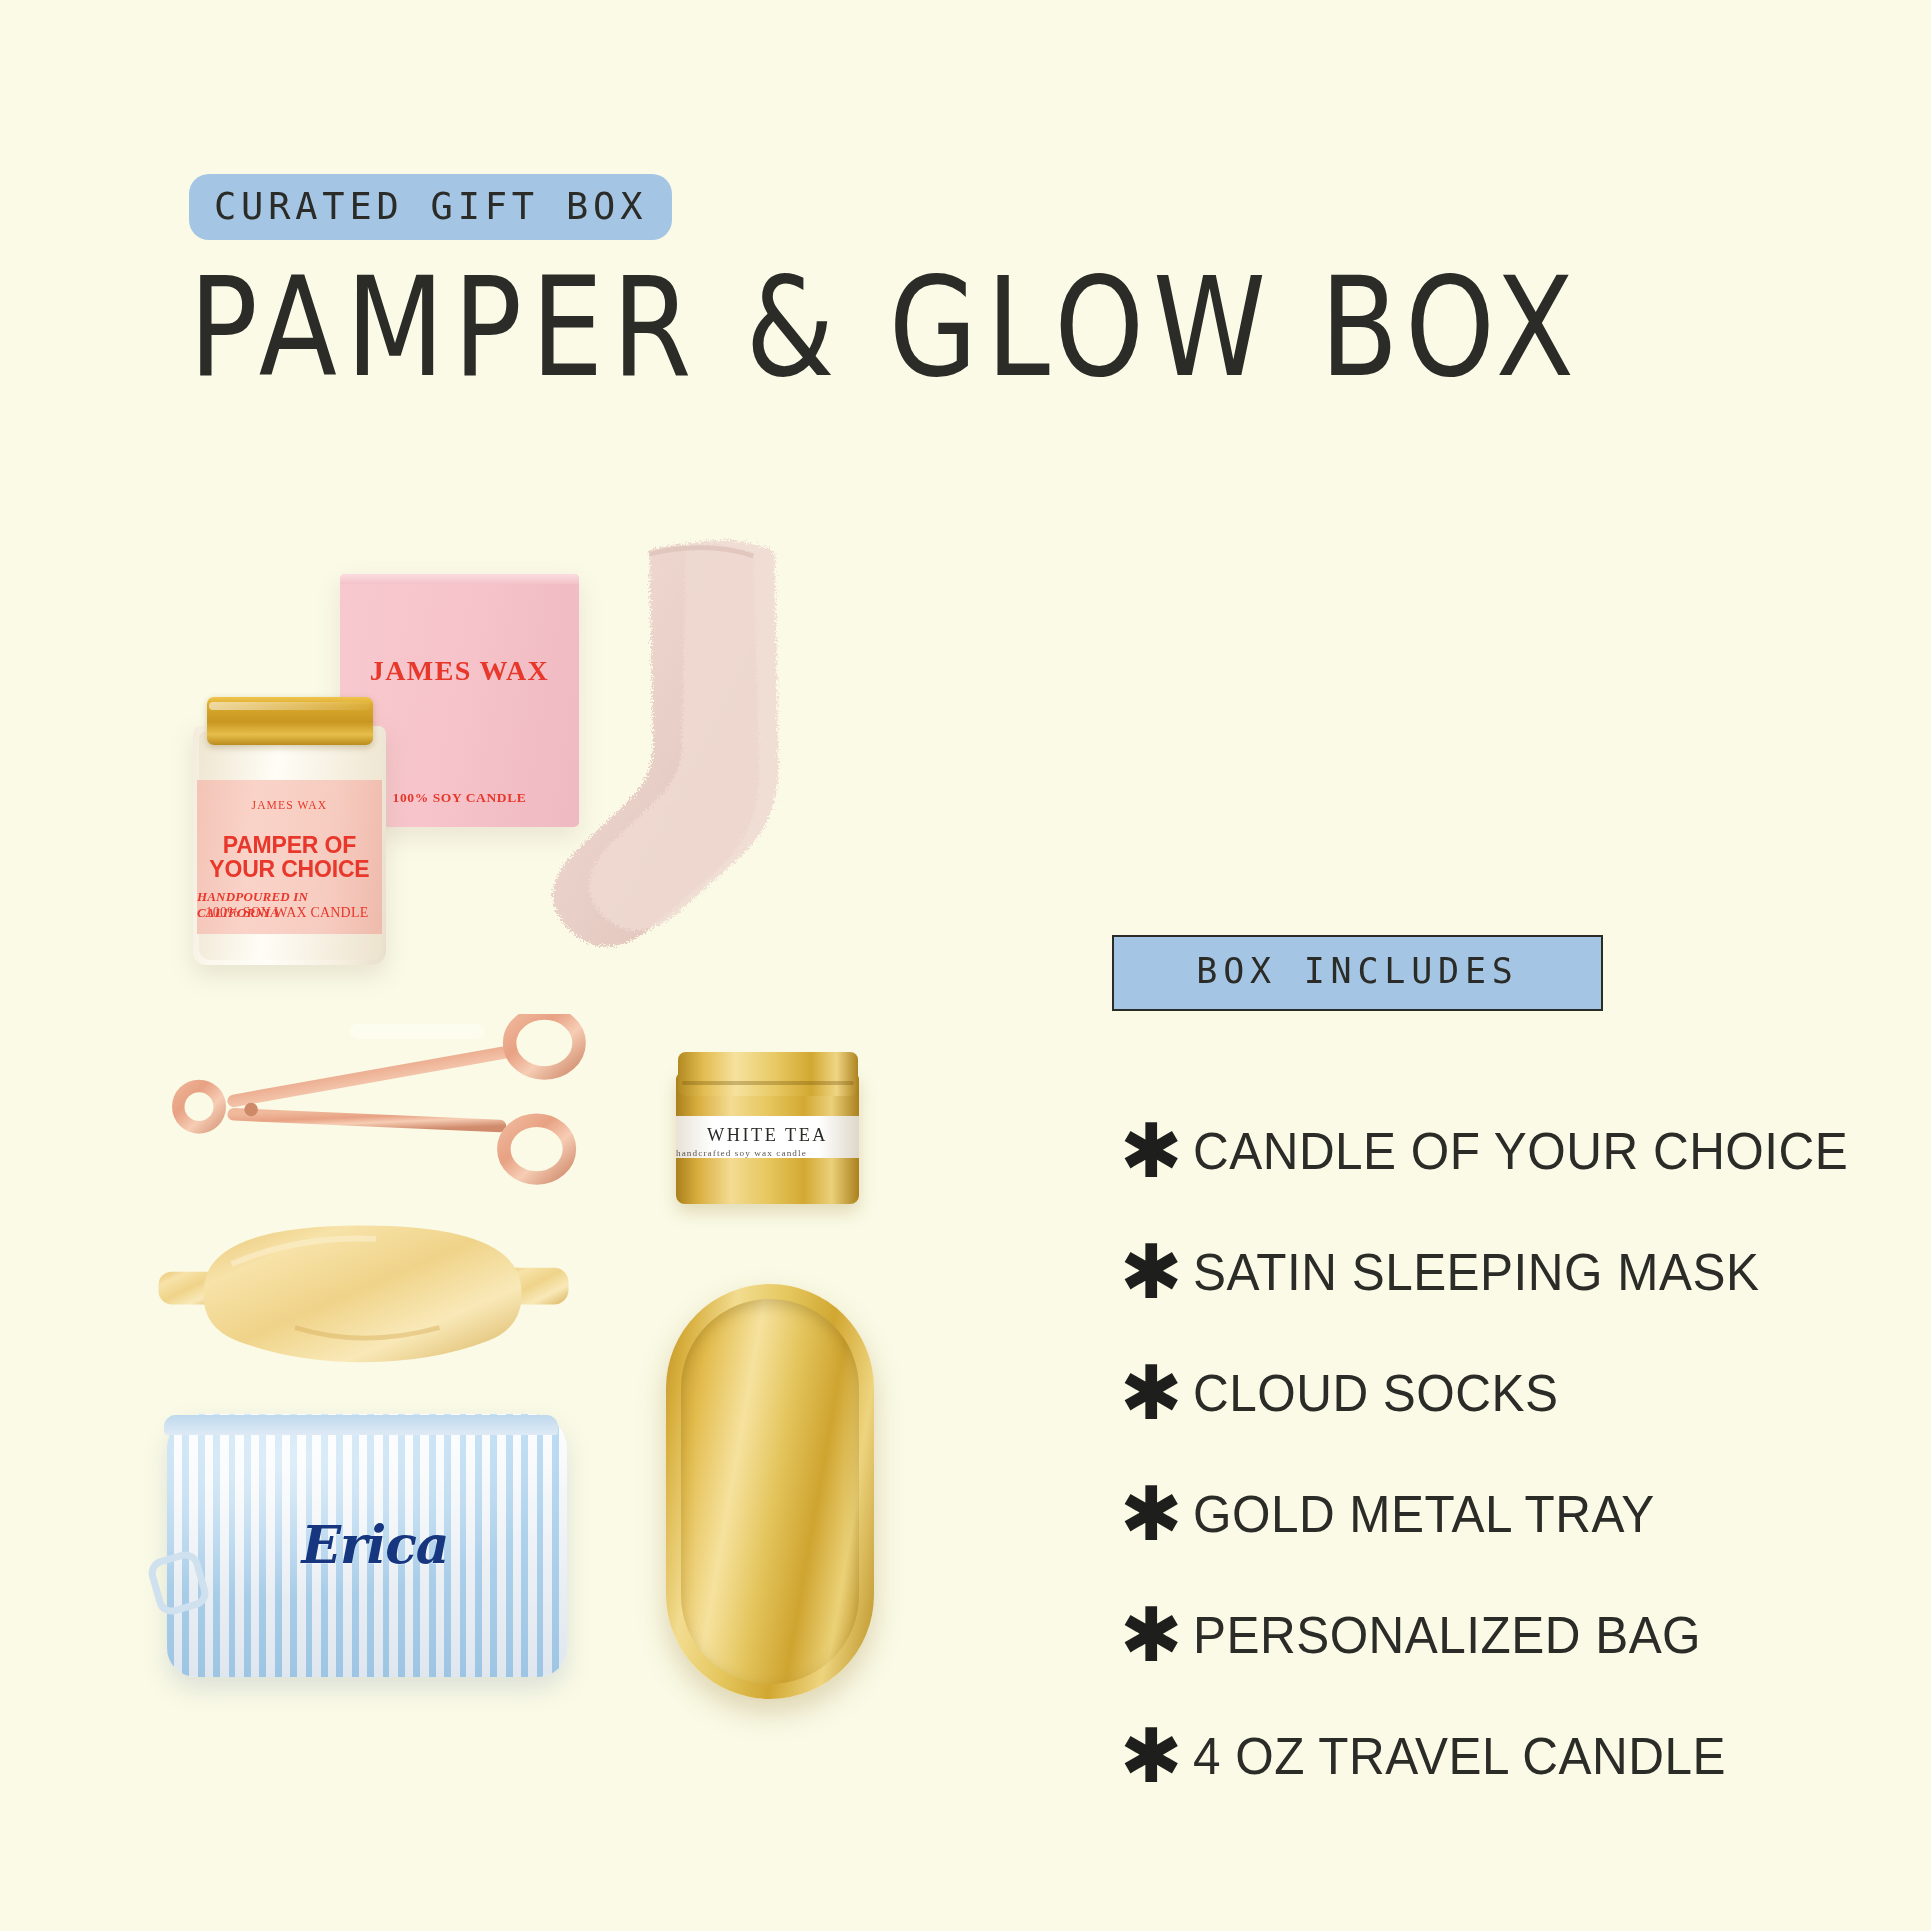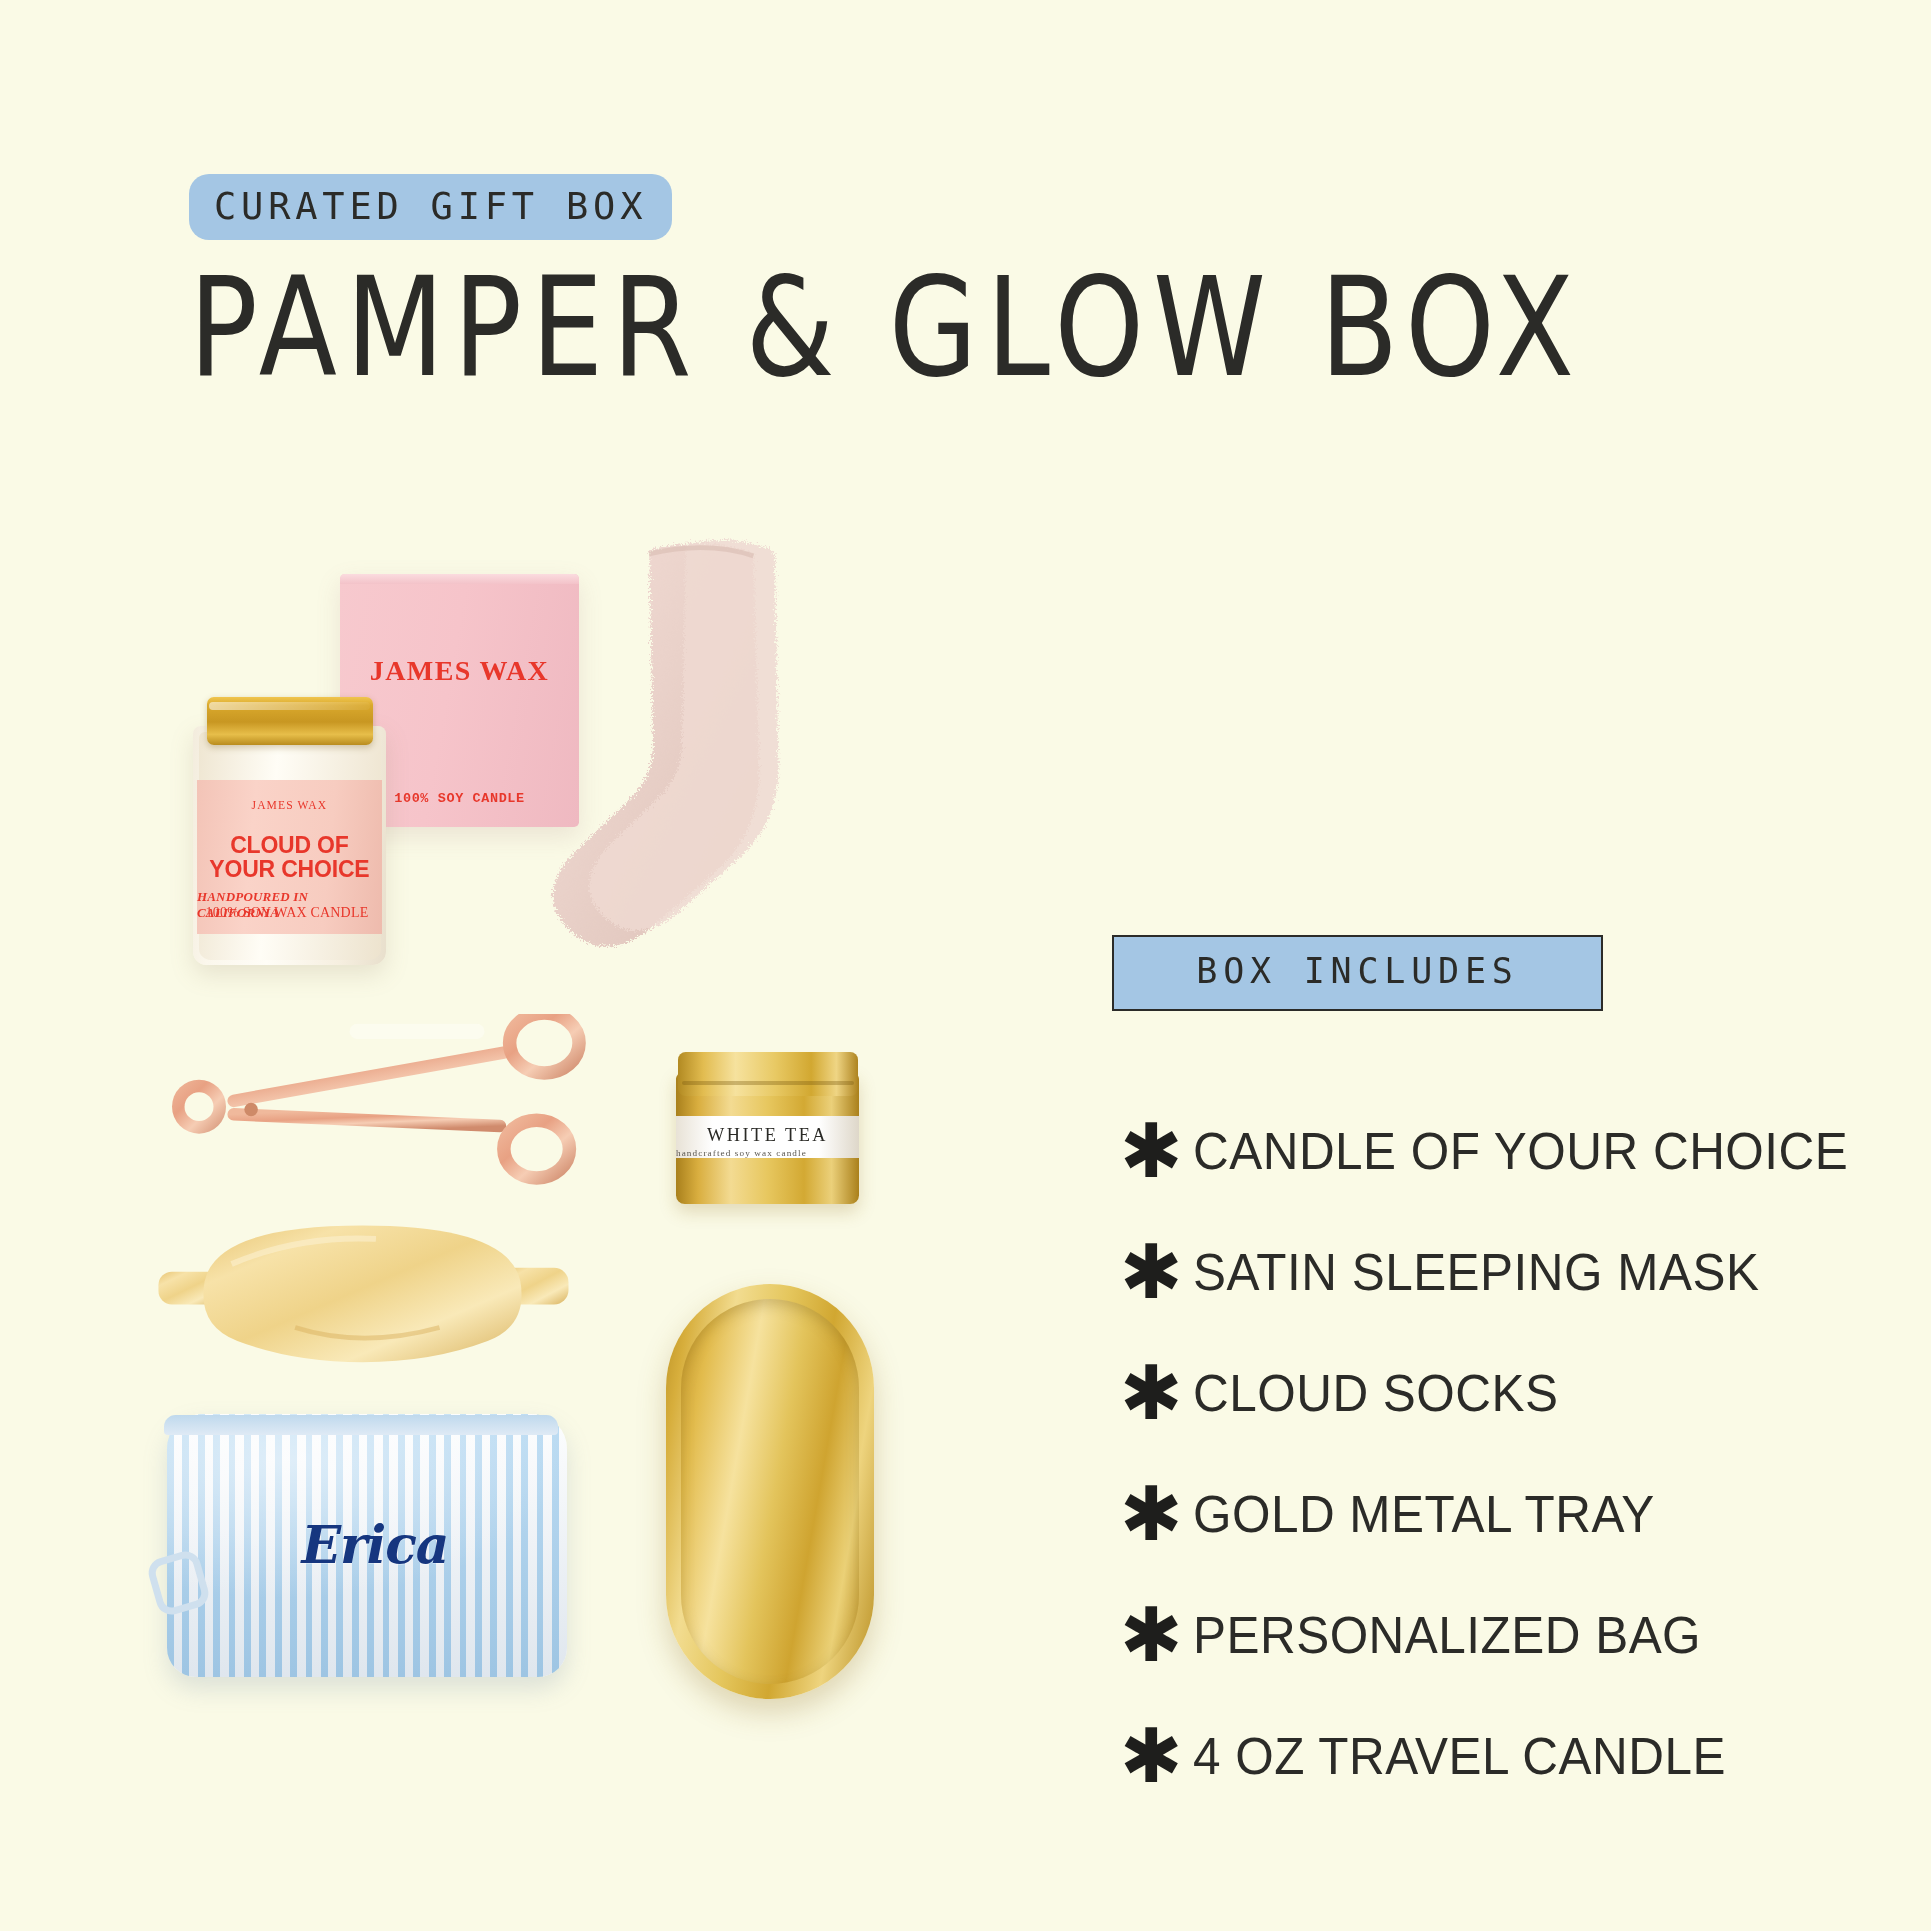--- a/index.html
+++ b/index.html
@@ -71,21 +71,21 @@
     background:linear-gradient(#FBDCDF,#F3C3C9);
     border-radius:4.8px 4.8px 0 0;
   }
   .pinkbox .pb-brand{
     position:absolute;left:0;right:0;top:81px;text-align:center;
     color:#E8372B;font-family:"Liberation Serif",serif;
     font-weight:700;font-size:28px;letter-spacing:1.4px;
   }
   .pinkbox .pb-sub{
     position:absolute;left:0;right:0;bottom:21px;text-align:center;
-    color:#E8372B;font-family:Liberation Mono, monospace;
+    color:#E8372B;font-family:Liberation Serif, serif;
     font-weight:700;font-size:13.5px;letter-spacing:0.6px;
   }
 
   
   .jar{left:193px;top:676px;width:193px;height:290px;}
   .jar-glass{
     position:absolute;left:0;top:50px;width:193px;height:239px;
     background:linear-gradient(95deg,#F3ECDD 0%,#FBF7EC 16%,#FFFDF7 44%,#F6EFE0 78%,#E8DFCC 100%);
     border-radius:7.7px 7.7px 13.5px 13.5px;
     box-shadow:0 9.7px 23px rgba(150,130,100,.18);
@@ -221,21 +221,21 @@
     <div class="pb-sub">100% SOY CANDLE</div>
   </div>
 
   <div class="prod jar">
     <div class="jar-glass"></div>
     <div class="jar-wax"></div>
     <div class="jar-lid"></div>
     <div class="jar-label">
       <div class="lb-brand">JAMES WAX</div>
       <div class="lb-main">
-        <span>CLOUD OF</span><br>
+        <span>PAMPER OF</span><br>
         <span>YOUR CHOICE</span>
       </div>
       <div class="lb-l">100% SOY WAX CANDLE</div>
       <div class="lb-r">HANDPOURED IN CALIFORNIA</div>
     </div>
   </div>
 
   <div class="prod socks">
     <svg width="309" height="541" viewBox="0 0 320 560">
       <defs>

